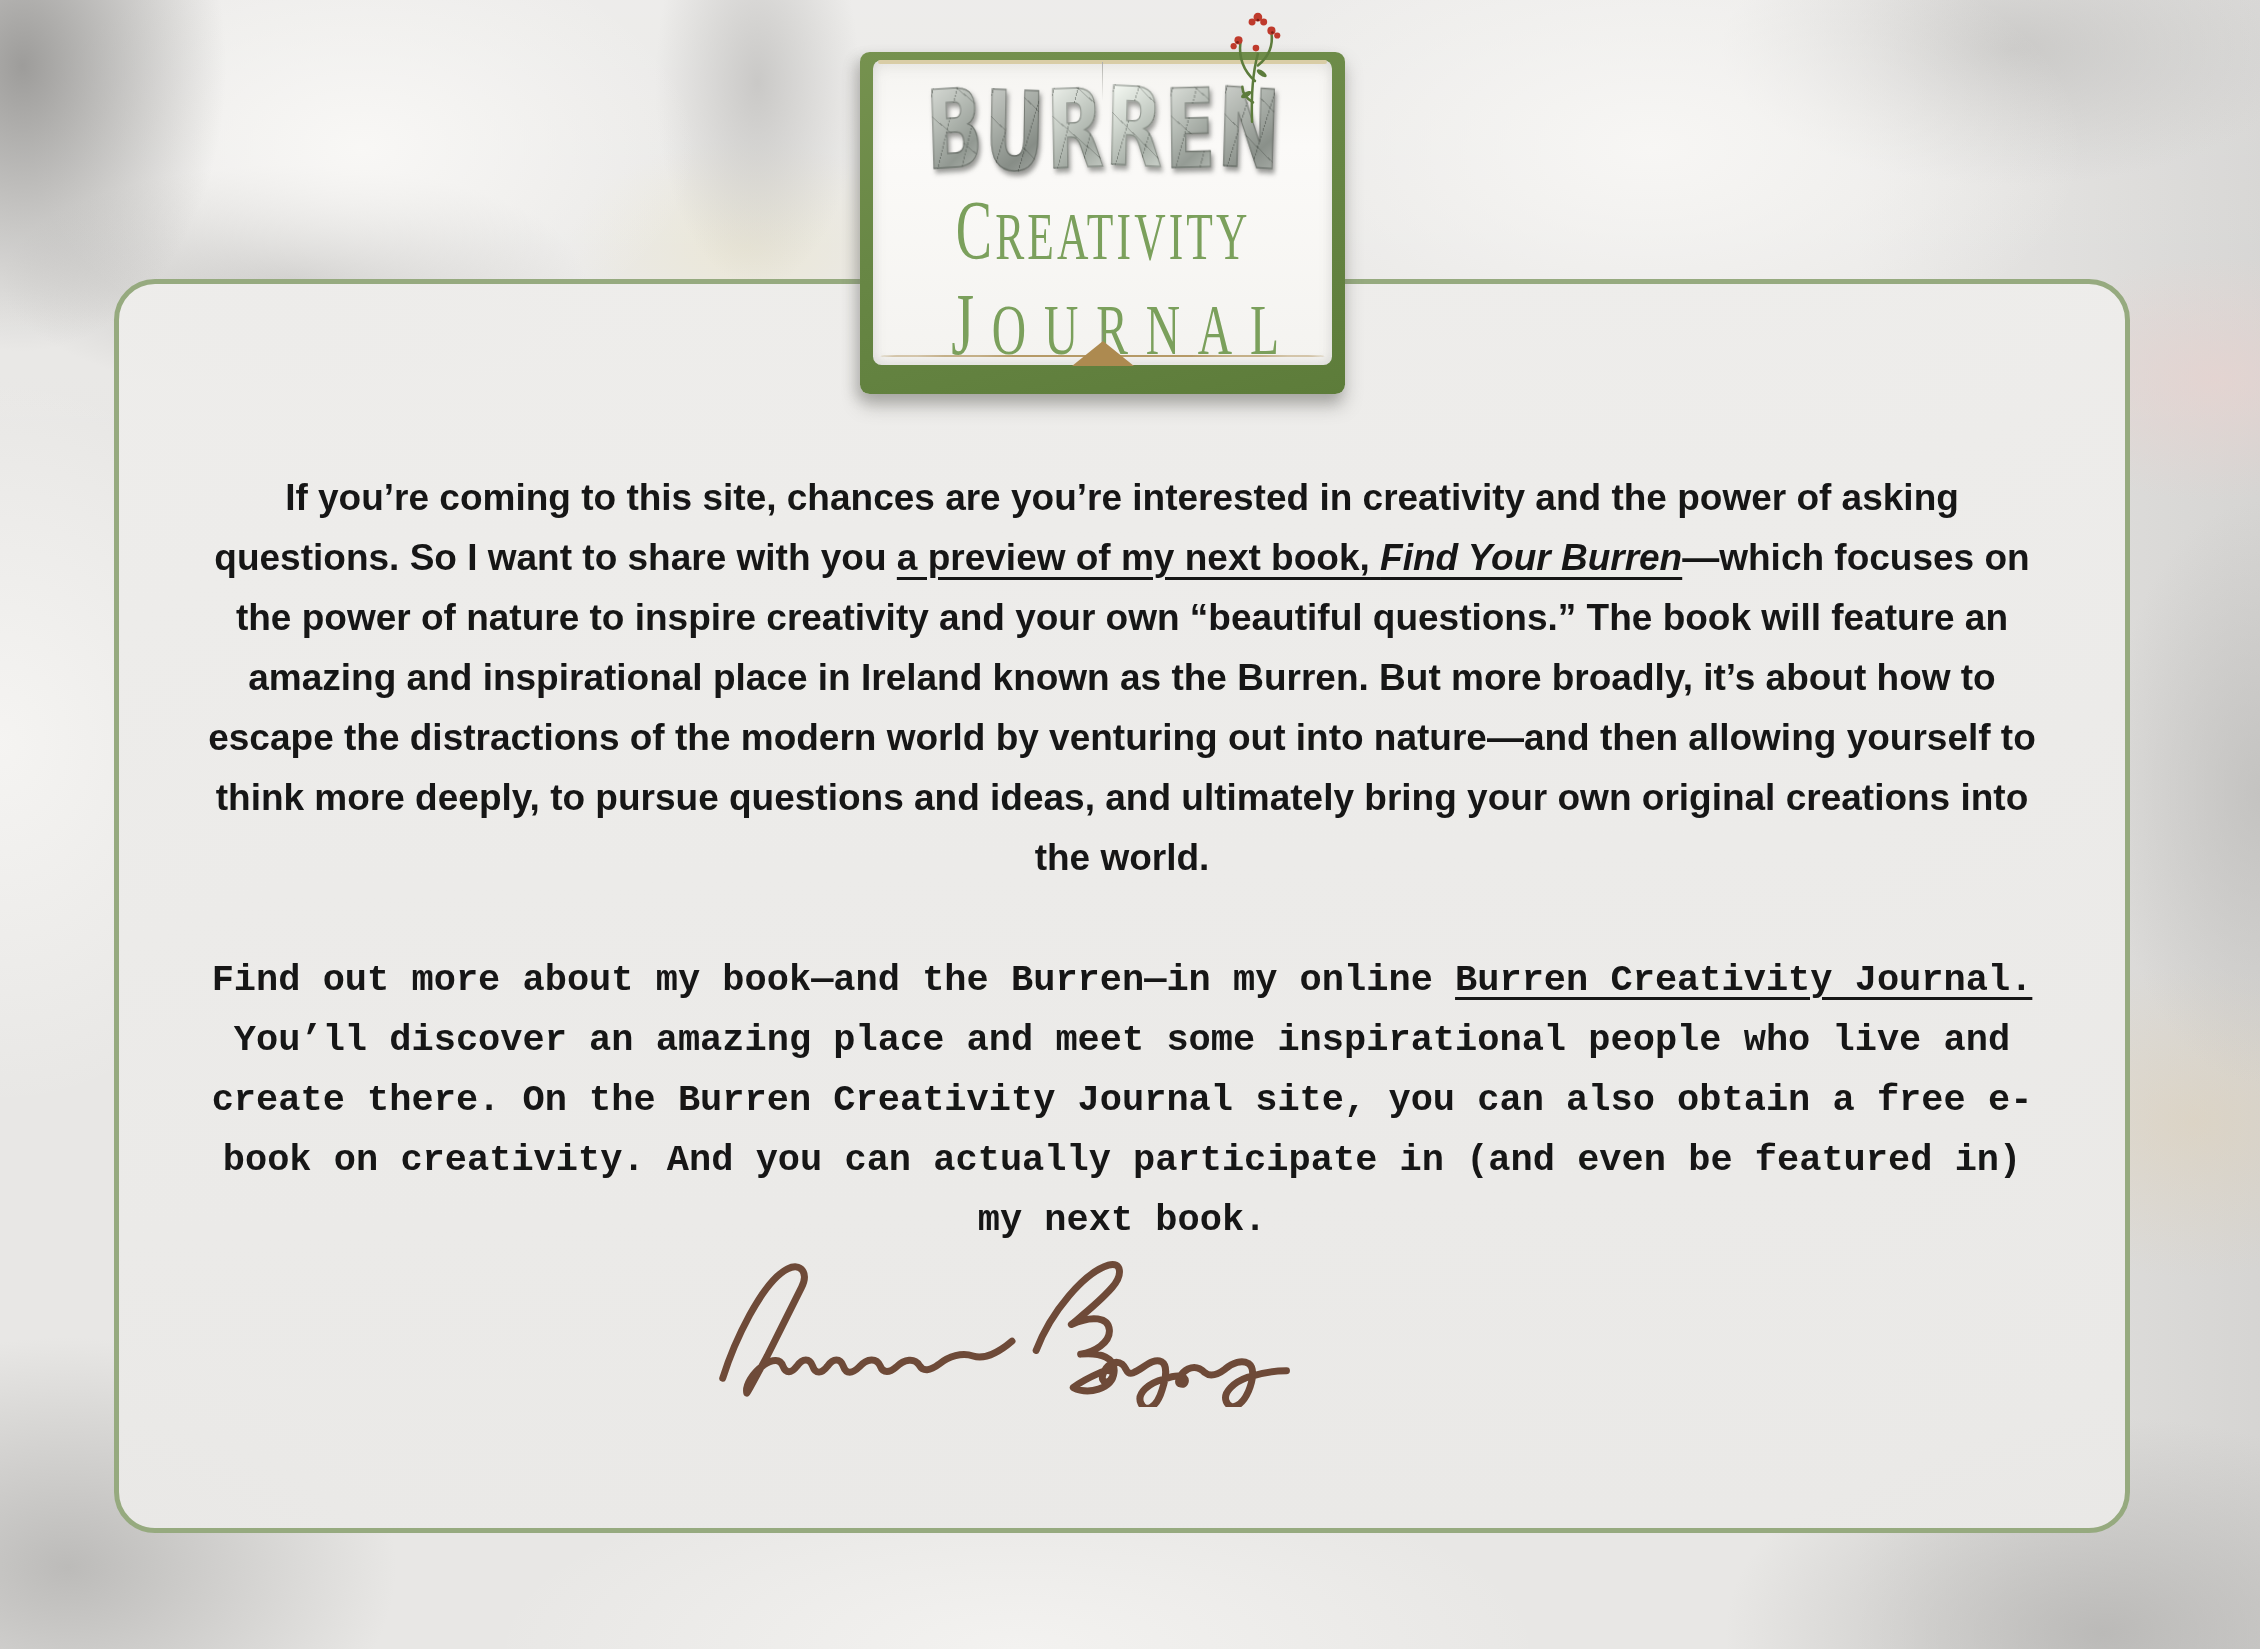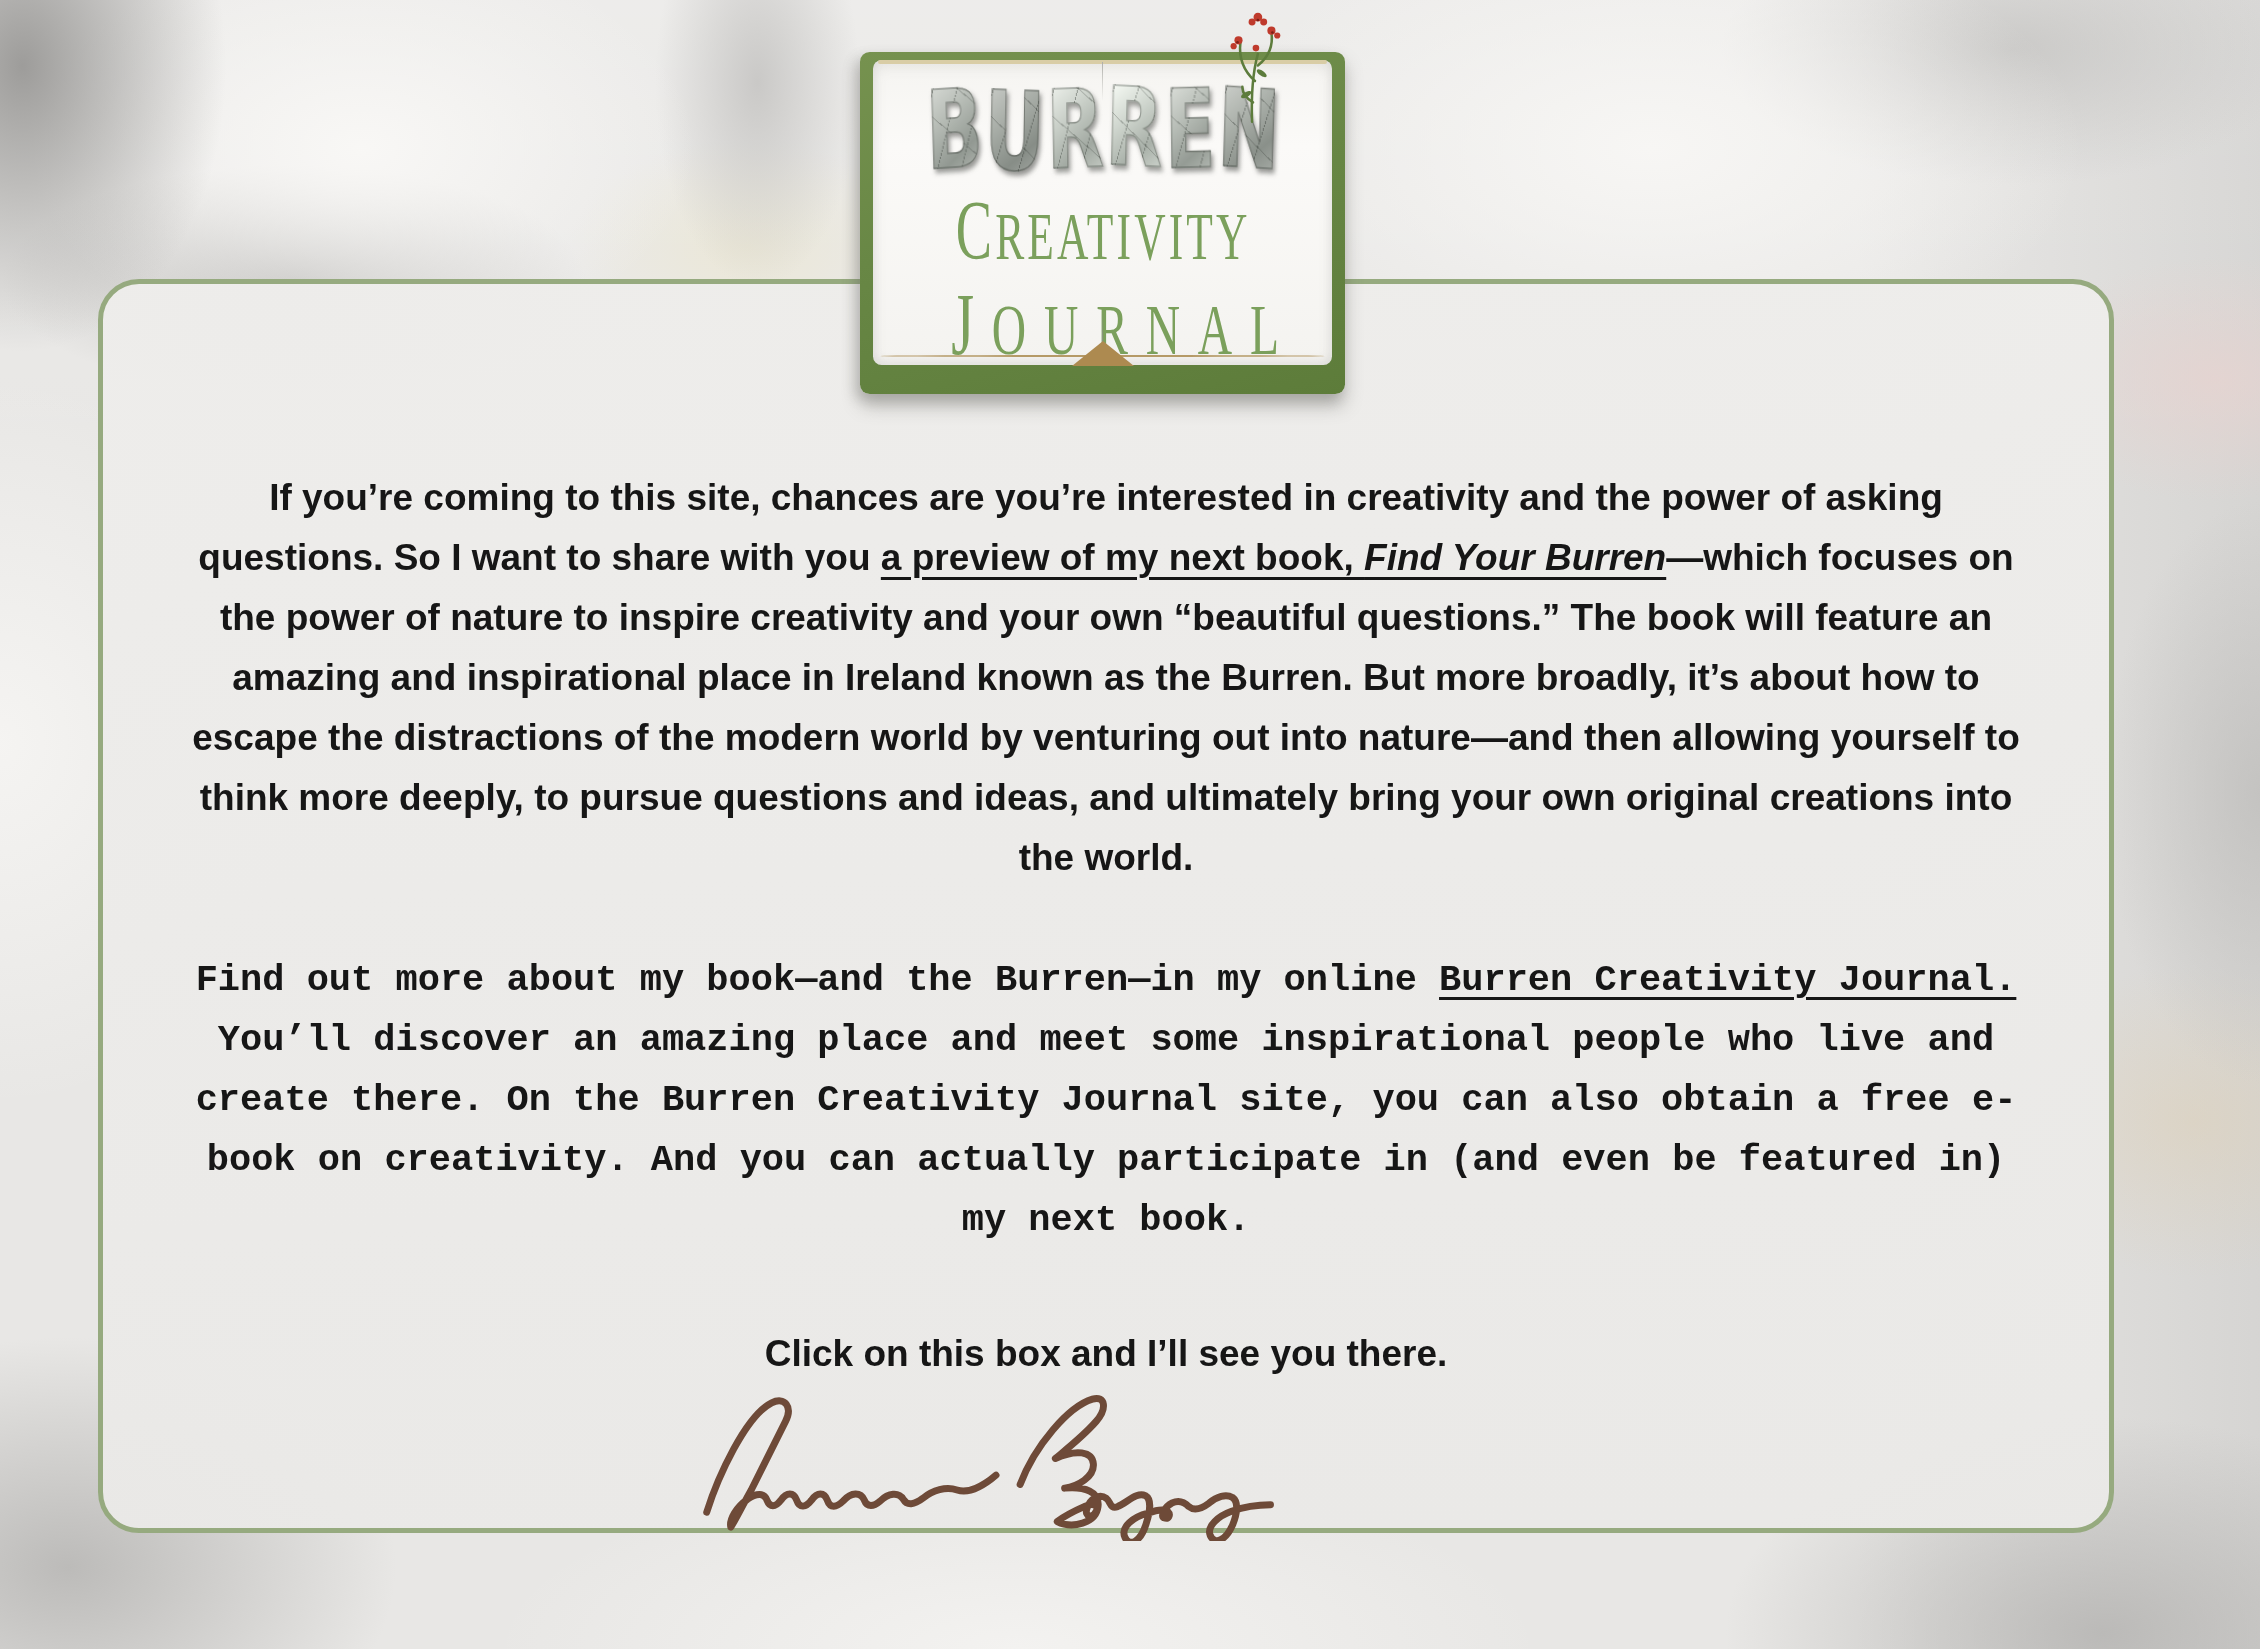--- a/index.html
+++ b/index.html
@@ -20,21 +20,21 @@
       radial-gradient(301px 223px at 97% 68%, rgba(223,207,178,.45), transparent 70%),
       radial-gradient(524px 301px at 93% 99%, rgba(181,180,178,.85), transparent 72%),
       radial-gradient(456px 320px at 3% 95%,  rgba(177,176,174,.80), transparent 72%),
       radial-gradient(699px 243px at 45% 100%,rgba(245,244,242,.85), transparent 75%),
       radial-gradient(417px 505px at 0% 45%,  rgba(247,246,244,.85), transparent 72%),
       linear-gradient(90deg, rgba(0,0,0,0) 82%, rgba(118,117,115,.16) 100%),
       linear-gradient(180deg, rgba(255,255,255,.22), rgba(0,0,0,0) 28%);
   }
 
   
-  .card { display:block; position:absolute; left:98px; top:279px; width:2016px; height:1254px;
+  .card { display:block; position:absolute; left:114px; top:279px; width:2016px; height:1254px;
     box-sizing:border-box; border:5.8px solid var(--accent-green,#96aa7f); border-radius:41px;
     background:linear-gradient(178deg, rgba(238,237,235,.97), rgba(234,233,231,.97));
     cursor:pointer; text-decoration:none; }
   .para { width:1844px; margin:0 auto; text-align:center; color:var(--text-color,#161616);
     font-size:37px; line-height:60px; font-weight:700; letter-spacing:0; }
   .p1 { margin-top:184px; }
   .p2 { margin-top:62px;font-family:Liberation Mono, monospace; }
   .p3 { margin-top:74px; }
   .u { text-decoration:underline; text-decoration-thickness:3.4px; text-underline-offset:6.8px; }
   .i { font-style:italic; }
@@ -93,21 +93,20 @@
 <body>
 
 <div class="stage">
   <div class="bg"></div>
 
   <a class="card">
     <p class="para p1"><span>If you’re coming to this site, chances are you’re interested in creativity and the power of asking questions. So I want to share with you </span><span class="u"><span>a preview of my next book, </span><span class="i">Find Your Burren</span></span><span>—which focuses on the power of nature to inspire creativity and your own “beautiful questions.” The book will feature an amazing and inspirational place in Ireland known as the Burren. But more broadly, it’s about how to escape the distractions of the modern world by venturing out into nature—and then allowing yourself to think more deeply, to pursue questions and ideas, and ultimately bring your own original creations into the world.</span></p>
 
     <p class="para p2"><span>Find out more about my book—and the Burren—in my online </span><span class="u">Burren Creativity Journal.</span><span> You’ll discover an amazing place and meet some inspirational people who live and create there. On the Burren Creativity Journal site, you can also obtain a free e-book on creativity. And you can actually participate in (and even be featured in) my next book.</span></p>
 
-    <p class="para p3">Click on this box and I’ll see you there.</p>
 
     <div class="sig-wrap">
       <svg width="640" height="153" viewBox="0 0 680 165" aria-label="Warren Berger">
         <g fill="none" stroke="var(--signature-brown,#6e4a38)" stroke-width="7.5" stroke-linecap="round" stroke-linejoin="round">
           <path d="M14 134 C26 96 56 30 84 16 C98 9 107 20 99 36 C88 58 74 86 62 110 C52 128 44 144 40 150 C38 142 46 128 58 120 C68 113 76 113 79 121 C82 129 88 129 94 121 C100 112 108 112 111 121 C114 130 121 129 127 121 C133 112 141 112 144 121 C147 130 154 129 161 122 C170 112 180 112 184 121 C187 129 194 128 201 122 C210 113 221 112 226 120 C230 127 238 126 247 119 C258 110 272 106 284 110 C296 114 312 106 326 94"></path>
           <path d="M352 104 C368 62 404 20 430 12 C444 8 446 22 434 36 C420 52 402 66 390 76 C412 66 430 68 431 82 C432 96 414 106 400 108 C422 106 438 112 436 128 C434 146 408 152 392 144 C400 138 412 132 421 128 C431 123 437 127 434 133 C430 141 421 139 424 130 C428 118 438 114 445 119 C450 123 449 131 457 128 C468 123 478 112 487 116 C494 120 492 134 488 146 C482 166 470 172 465 161 C460 150 474 139 490 135 C498 132 506 130 511 133 C515 137 512 142 507 140 C503 138 508 128 516 124 C524 120 530 124 534 128 C540 133 548 130 556 124 C564 117 574 114 581 118 C588 123 586 136 581 148 C574 164 562 170 557 159 C553 149 566 138 580 133 C594 128 610 126 622 126"></path>
         </g>
       </svg>
     </div>
   </a>

